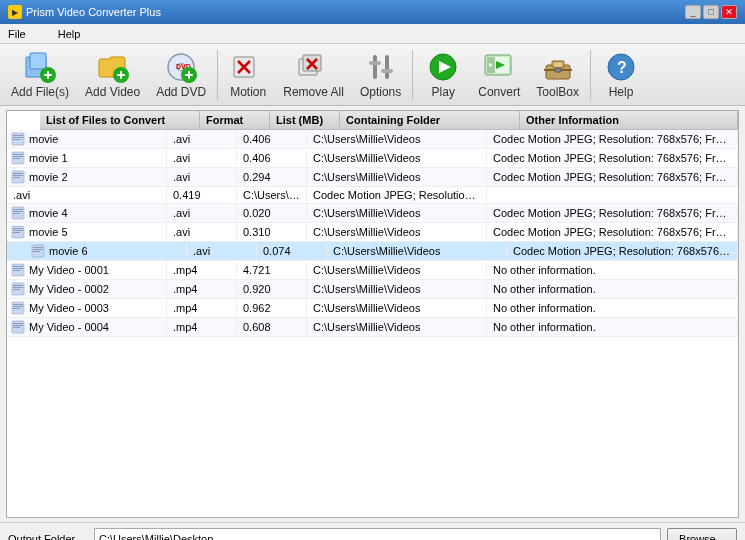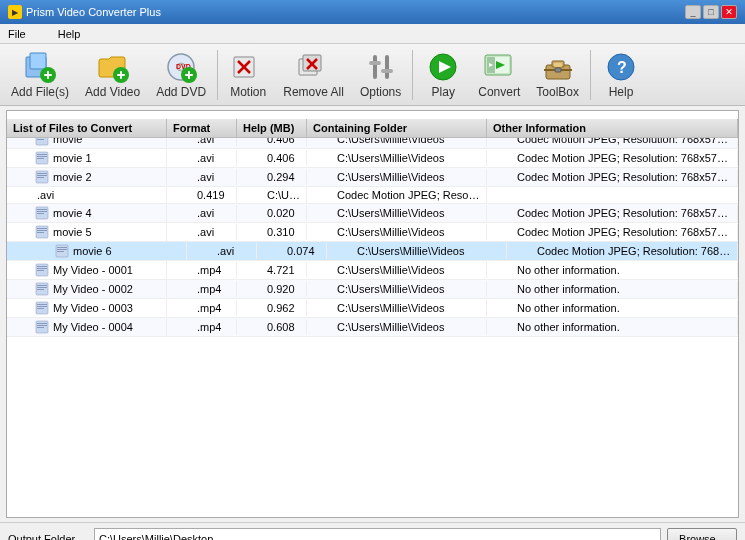--- a/index.html
+++ b/index.html
@@ -118,21 +118,22 @@
       border: 1px solid #aaa;
       margin: 4px 6px;
       overflow-y: auto;
     }
     #file-list-header {
       display: grid;
       grid-template-columns: 160px 70px 70px 180px 1fr;
       background: linear-gradient(to bottom, #e8e8e8, #d0d0d0);
       border-bottom: 1px solid #bbb;
       position: sticky;
-      top: 8px;
+      top: 0;
+      margin-left: 33px;
     }
     .col-header {
       padding: 3px 6px;
       border-right: 1px solid #bbb;
       font-weight: bold;
       font-size: 11px;
       white-space: nowrap;
     }
     .file-row {
       display: grid;
@@ -143,21 +144,20 @@
     .file-row:nth-child(odd) { background: #f8f8ff; }
     .file-row:nth-child(even) { background: #ffffff; }
     .file-row.highlighted { background: #cce8ff; padding-left: 20px; }
     .file-cell {
       padding: 2px 6px;
       font-size: 11px;
       border-right: 1px solid #eee;
       white-space: nowrap;
       overflow: hidden;
       text-overflow: ellipsis;
-      margin-left: 24px;
     }
     .file-name-cell {
       display: flex;
       align-items: center;
       gap: 4px;
       padding: 2px 4px;
     }
     
     #bottom-area {
       background: #f0f0f0;
@@ -346,21 +346,21 @@
     </div>
     <span class="toolbar-label">Help</span>
   </div>
 </div>
 
 <div id="main-content">
   <div id="file-list-area">
     <div id="file-list-header">
       <div class="col-header">List of Files to Convert</div>
       <div class="col-header">Format</div>
-      <div class="col-header">Help (MB)</div>
+      <div class="col-header">List (MB)</div>
       <div class="col-header">Containing Folder</div>
       <div class="col-header">Other Information</div>
     </div>
     <div id="file-list-rows">
     <div class="file-row">
           <div class="file-cell file-name-cell">
       <svg width="14" height="14" viewBox="0 0 14 14">
         <rect x="1" y="1" width="12" height="12" rx="1" fill="#c8d8f0" stroke="#8899bb" stroke-width="0.5"></rect>
         <rect x="2" y="3" width="10" height="1" fill="#8899bb"></rect>
         <rect x="2" y="5" width="10" height="1" fill="#8899bb"></rect>

